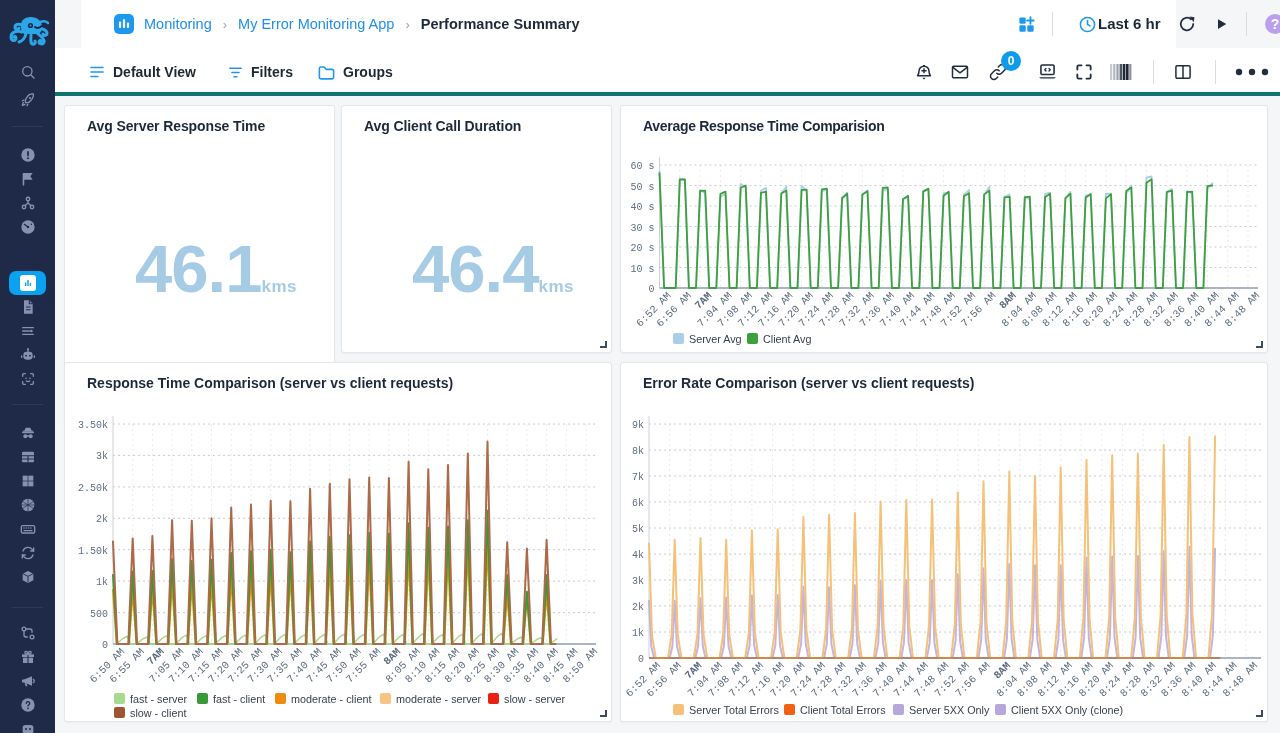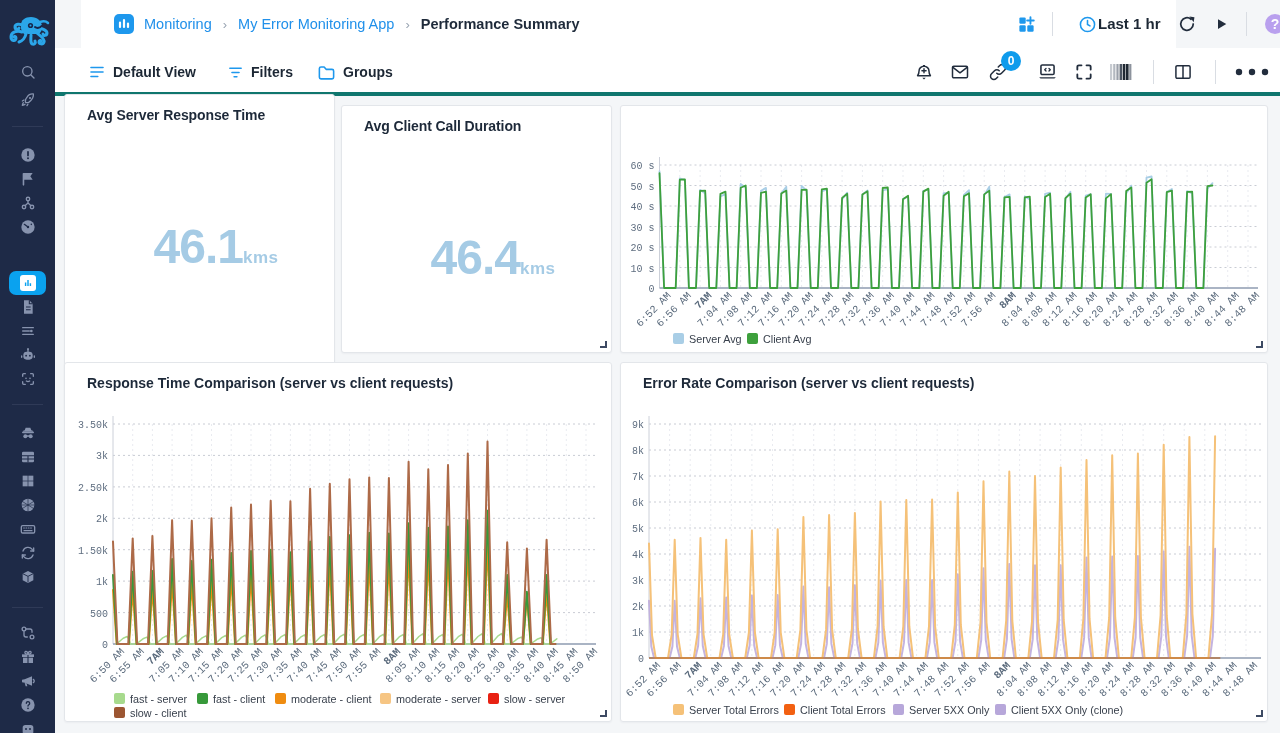--- a/index.html
+++ b/index.html
@@ -10,21 +10,21 @@
 .toolbar { position:fixed; left:55px; top:48px; width:1225px; height:48px; background:#fff; border-bottom:4px solid #0f766e; }
 .crumb { position:absolute; top:0; height:48px; display:flex; align-items:center; font-size:14.5px; }
 .blue { color:#2090ea; }
 .dark { color:#1e2a3a; font-weight:700; }
 .sep { color:#9aa5b3; margin:0 11px; font-size:13px; }
 .tool-item { position:absolute; top:0; height:48px; display:flex; align-items:center; gap:7px; font-size:14px; font-weight:700; color:#1c2734; }
 .vdiv { position:absolute; width:1px; background:#d9dde3; }
 .panel { position:absolute; background:#fff; border:1px solid #e3e6ea; border-radius:3px; box-shadow:0 1px 2px rgba(20,30,50,.04); }
 .ptitle { position:absolute; left:22px; top:12px; font-size:14px; font-weight:700; color:#1d2939; letter-spacing:-.3px;}
 .stat { position:absolute; left:0; right:0; top:124px; text-align:center; color:#a5cbe5; font-weight:700; }
-.stat .num { font-size:48px; letter-spacing:-1px; }
+.stat .num { font-size:67px; letter-spacing:-1px; }
 .stat .unit { font-size:17px; letter-spacing:.5px; }
 .handle { position:absolute; right:4px; bottom:4px; width:7px; height:7px; border-right:2px solid #3d4a63; border-bottom:2px solid #3d4a63; }
 .badge { position:absolute; background:#0e9bec; color:#fff; border-radius:50%; width:20px; height:20px; font-size:12px; font-weight:700; display:flex; align-items:center; justify-content:center; }
 .help { position:absolute; width:20px; height:20px; border-radius:50%; background:#b9a0ee; color:#fff; font-weight:700; font-size:14px; display:flex; align-items:center; justify-content:center; }
 </style></head>
 <body>
 <div class="sidebar">
 <svg width="44" height="42" viewBox="0 0 44 42" style="position:absolute;left:6px;top:6px">
 <g fill="none" stroke="#2ba6e9" stroke-linecap="round">
 <path d="M25 12c-6 0-10 4-10 9 0 4 2 7 5 8" stroke-width="0" fill="#2ba6e9"></path>
@@ -226,21 +226,21 @@
         <rect x="3" y="13" width="8" height="8" rx="1.5"></rect>
         <rect x="13" y="13" width="8" height="8" rx="1.5"></rect>
         <path d="M17 2.8v8.4M12.8 7h8.4" stroke="#1e98ed" stroke-width="2.4" stroke-linecap="round" fill="none"></path>
       </g>
     </svg>
     <div class="vdiv" style="left:971px;top:12px;height:24px"></div>
     <svg width="17" height="17" viewBox="0 0 24 24" style="position:absolute;left:998px;top:16px">
       <circle cx="12" cy="12" r="10" fill="none" stroke="#1e98ed" stroke-width="2.2"></circle>
       <path d="M12 6.5V12l3.5 2" fill="none" stroke="#1e98ed" stroke-width="2.2" stroke-linecap="round"></path>
     </svg>
-    <div style="position:absolute;left:1017px;top:15px;font-size:15px;font-weight:600;color:#1c2734">Last 1 hr</div>
+    <div style="position:absolute;left:1017px;top:15px;font-size:15px;font-weight:600;color:#1c2734">Last 6 hr</div>
     <svg width="20" height="20" viewBox="0 0 24 24" style="position:absolute;left:1096px;top:14px">
       <path d="M19.5 12a7.5 7.5 0 11-2.6-5.7" fill="none" stroke="#222d3d" stroke-width="2.1" stroke-linecap="round"></path>
       <path d="M14.5 3.5h6v6z" fill="#222d3d" transform="rotate(8 17.5 6.5)"></path>
     </svg>
     <svg width="18" height="18" viewBox="0 0 24 24" style="position:absolute;left:1131px;top:15px">
       <path d="M8 5.5l11 6.5-11 6.5z" fill="#222d3d"></path>
     </svg>
     <div class="vdiv" style="left:1165px;top:12px;height:24px"></div>
     <div class="help" style="left:1184px;top:14px">?</div>
   </div>
@@ -301,31 +301,32 @@
       <path d="M12 4.5v15" stroke="#222d3d" stroke-width="1.8"></path>
     </svg>
     <div class="vdiv" style="left:1160px;top:12px;height:24px"></div>
     <svg width="40" height="8" viewBox="0 0 40 8" style="position:absolute;left:1180px;top:20px">
       <circle cx="4" cy="4" r="3.2" fill="#222d3d"></circle>
       <circle cx="17" cy="4" r="3.2" fill="#222d3d"></circle>
       <circle cx="30" cy="4" r="3.2" fill="#222d3d"></circle>
     </svg>
   </div>
 
-<div class="panel" style="left:64px;top:94px;width:271px;height:316px">
+<div class="panel" style="left:64px;top:105px;width:271px;height:316px">
   <div class="ptitle" style="letter-spacing:-.1px">Avg Server Response Time</div>
   <div class="stat" style="left:33px"><span class="num">46.1</span><span class="unit">kms</span></div>
   <div class="handle"></div>
 </div>
 <div class="panel" style="left:341px;top:105px;width:271px;height:248px">
   <div class="ptitle" style="letter-spacing:-.1px">Avg Client Call Duration</div>
   <div class="stat" style="left:33px"><span class="num">46.4</span><span class="unit">kms</span></div>
   <div class="handle"></div>
 </div>
 <div class="panel" style="left:620px;top:105px;width:648px;height:248px">
+  <div class="ptitle">Average Response Time Comparision</div>
   <div style="position:absolute;left:0;top:0"><svg width="646" height="246" viewBox="0 0 646 246" style="overflow:visible">
         <line x1="58.8" y1="59" x2="58.8" y2="182" stroke="#e9ebf0" stroke-width="1" stroke-dasharray="2,3"></line>
         <line x1="79.1" y1="59" x2="79.1" y2="182" stroke="#e9ebf0" stroke-width="1" stroke-dasharray="2,3"></line>
         <line x1="99.4" y1="59" x2="99.4" y2="182" stroke="#e9ebf0" stroke-width="1" stroke-dasharray="2,3"></line>
         <line x1="119.7" y1="59" x2="119.7" y2="182" stroke="#e9ebf0" stroke-width="1" stroke-dasharray="2,3"></line>
         <line x1="140.0" y1="59" x2="140.0" y2="182" stroke="#e9ebf0" stroke-width="1" stroke-dasharray="2,3"></line>
         <line x1="160.3" y1="59" x2="160.3" y2="182" stroke="#e9ebf0" stroke-width="1" stroke-dasharray="2,3"></line>
         <line x1="180.6" y1="59" x2="180.6" y2="182" stroke="#e9ebf0" stroke-width="1" stroke-dasharray="2,3"></line>
         <line x1="200.8" y1="59" x2="200.8" y2="182" stroke="#e9ebf0" stroke-width="1" stroke-dasharray="2,3"></line>
         <line x1="221.1" y1="59" x2="221.1" y2="182" stroke="#e9ebf0" stroke-width="1" stroke-dasharray="2,3"></line>

